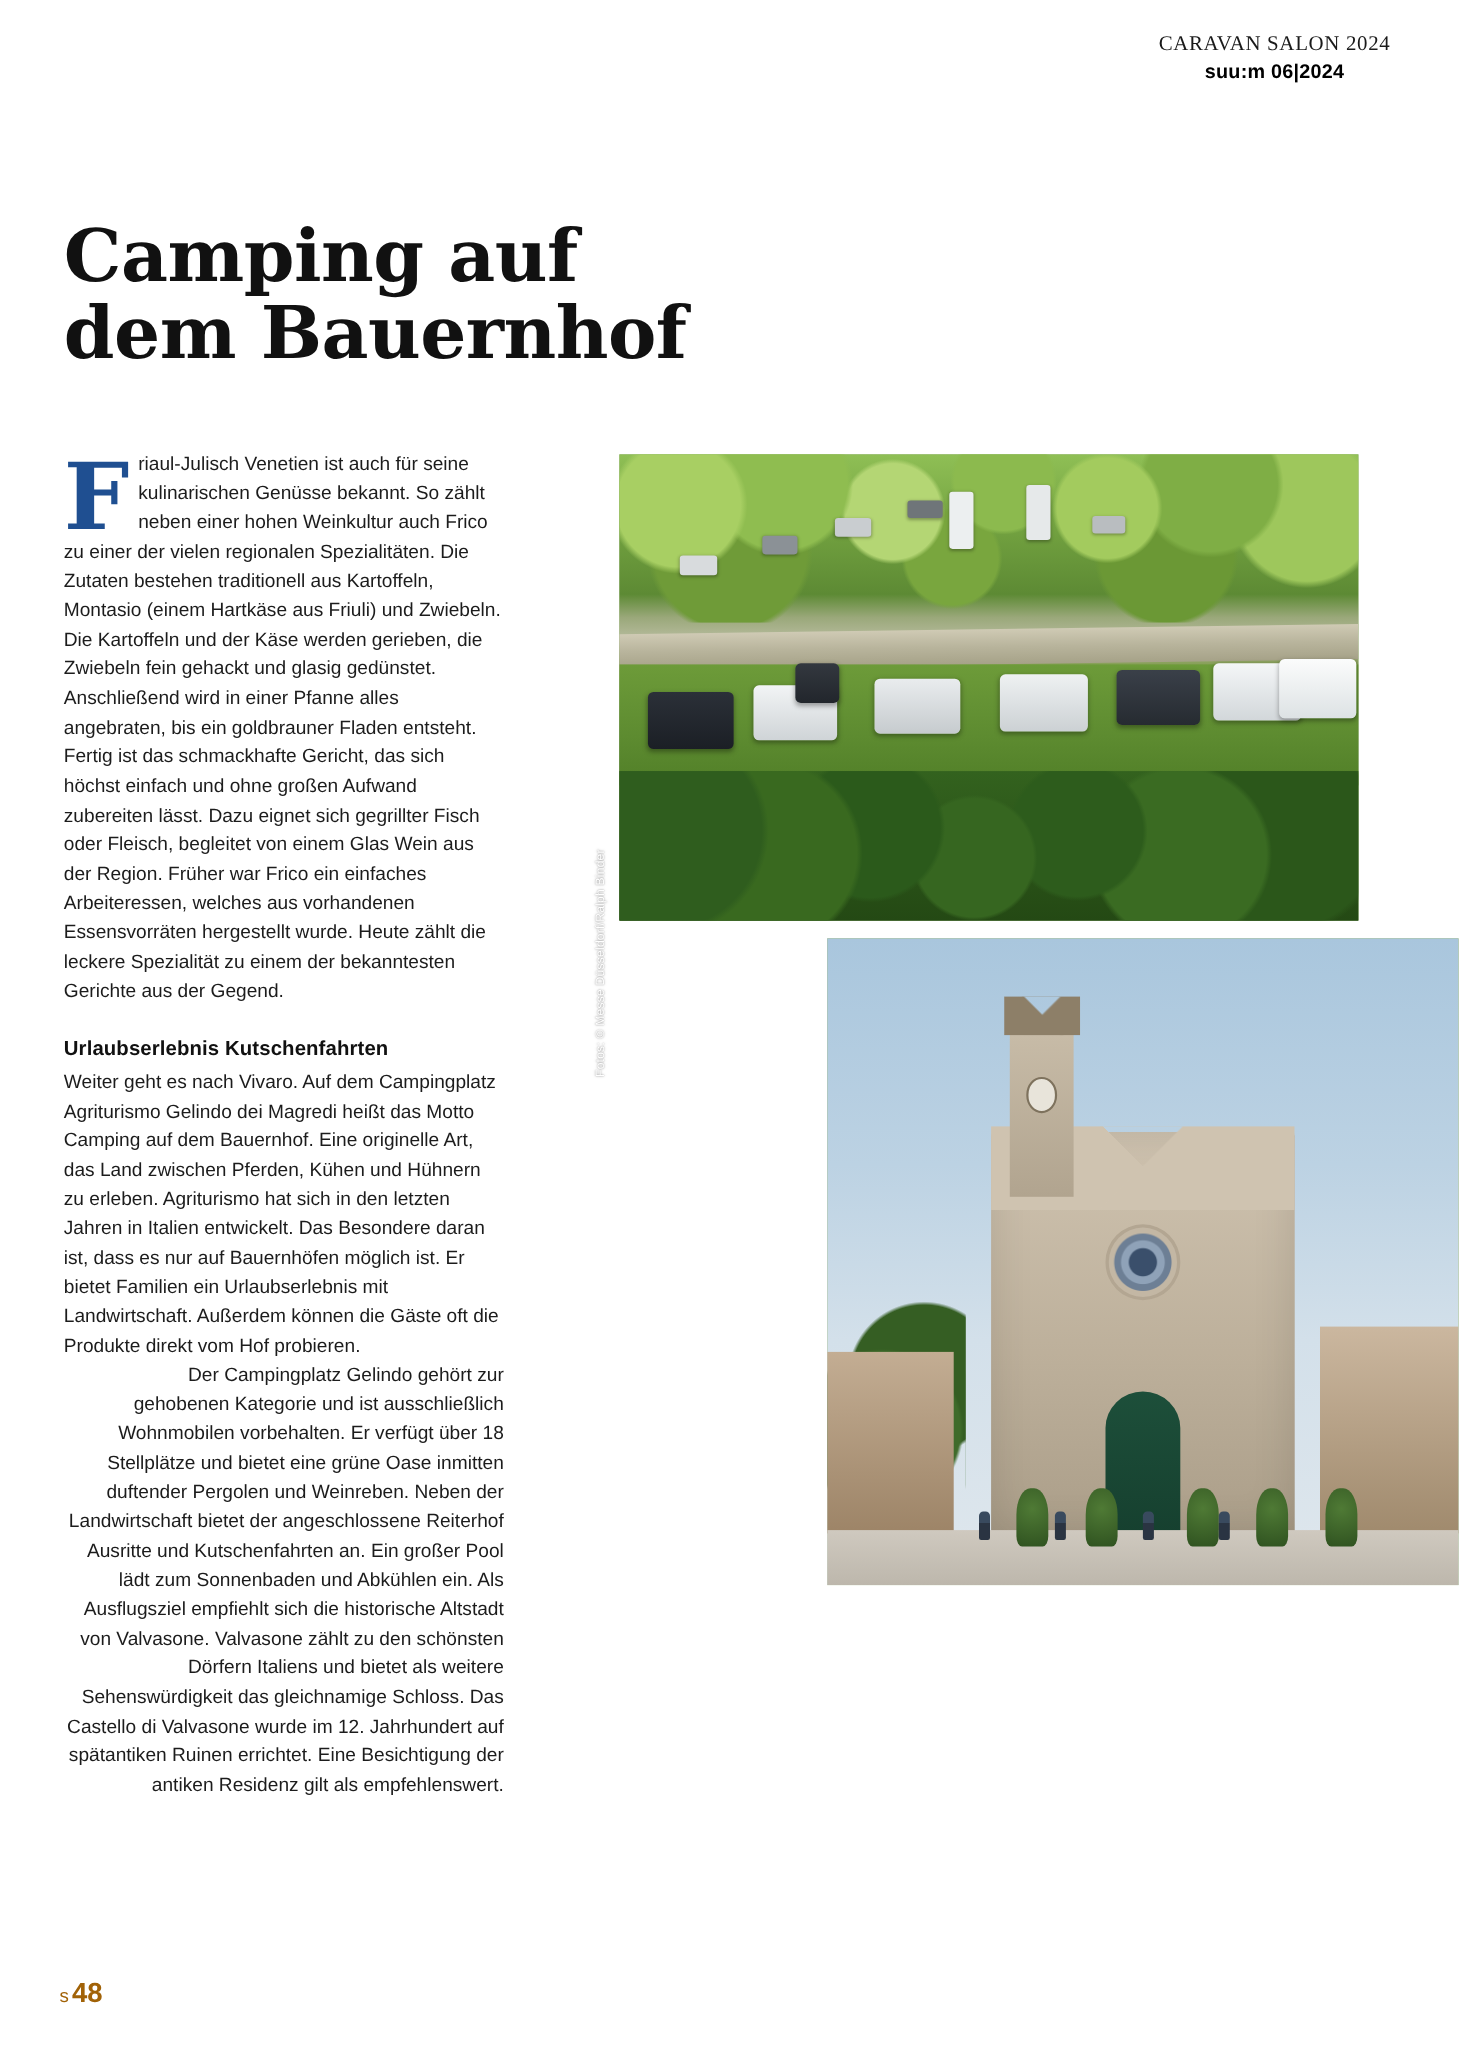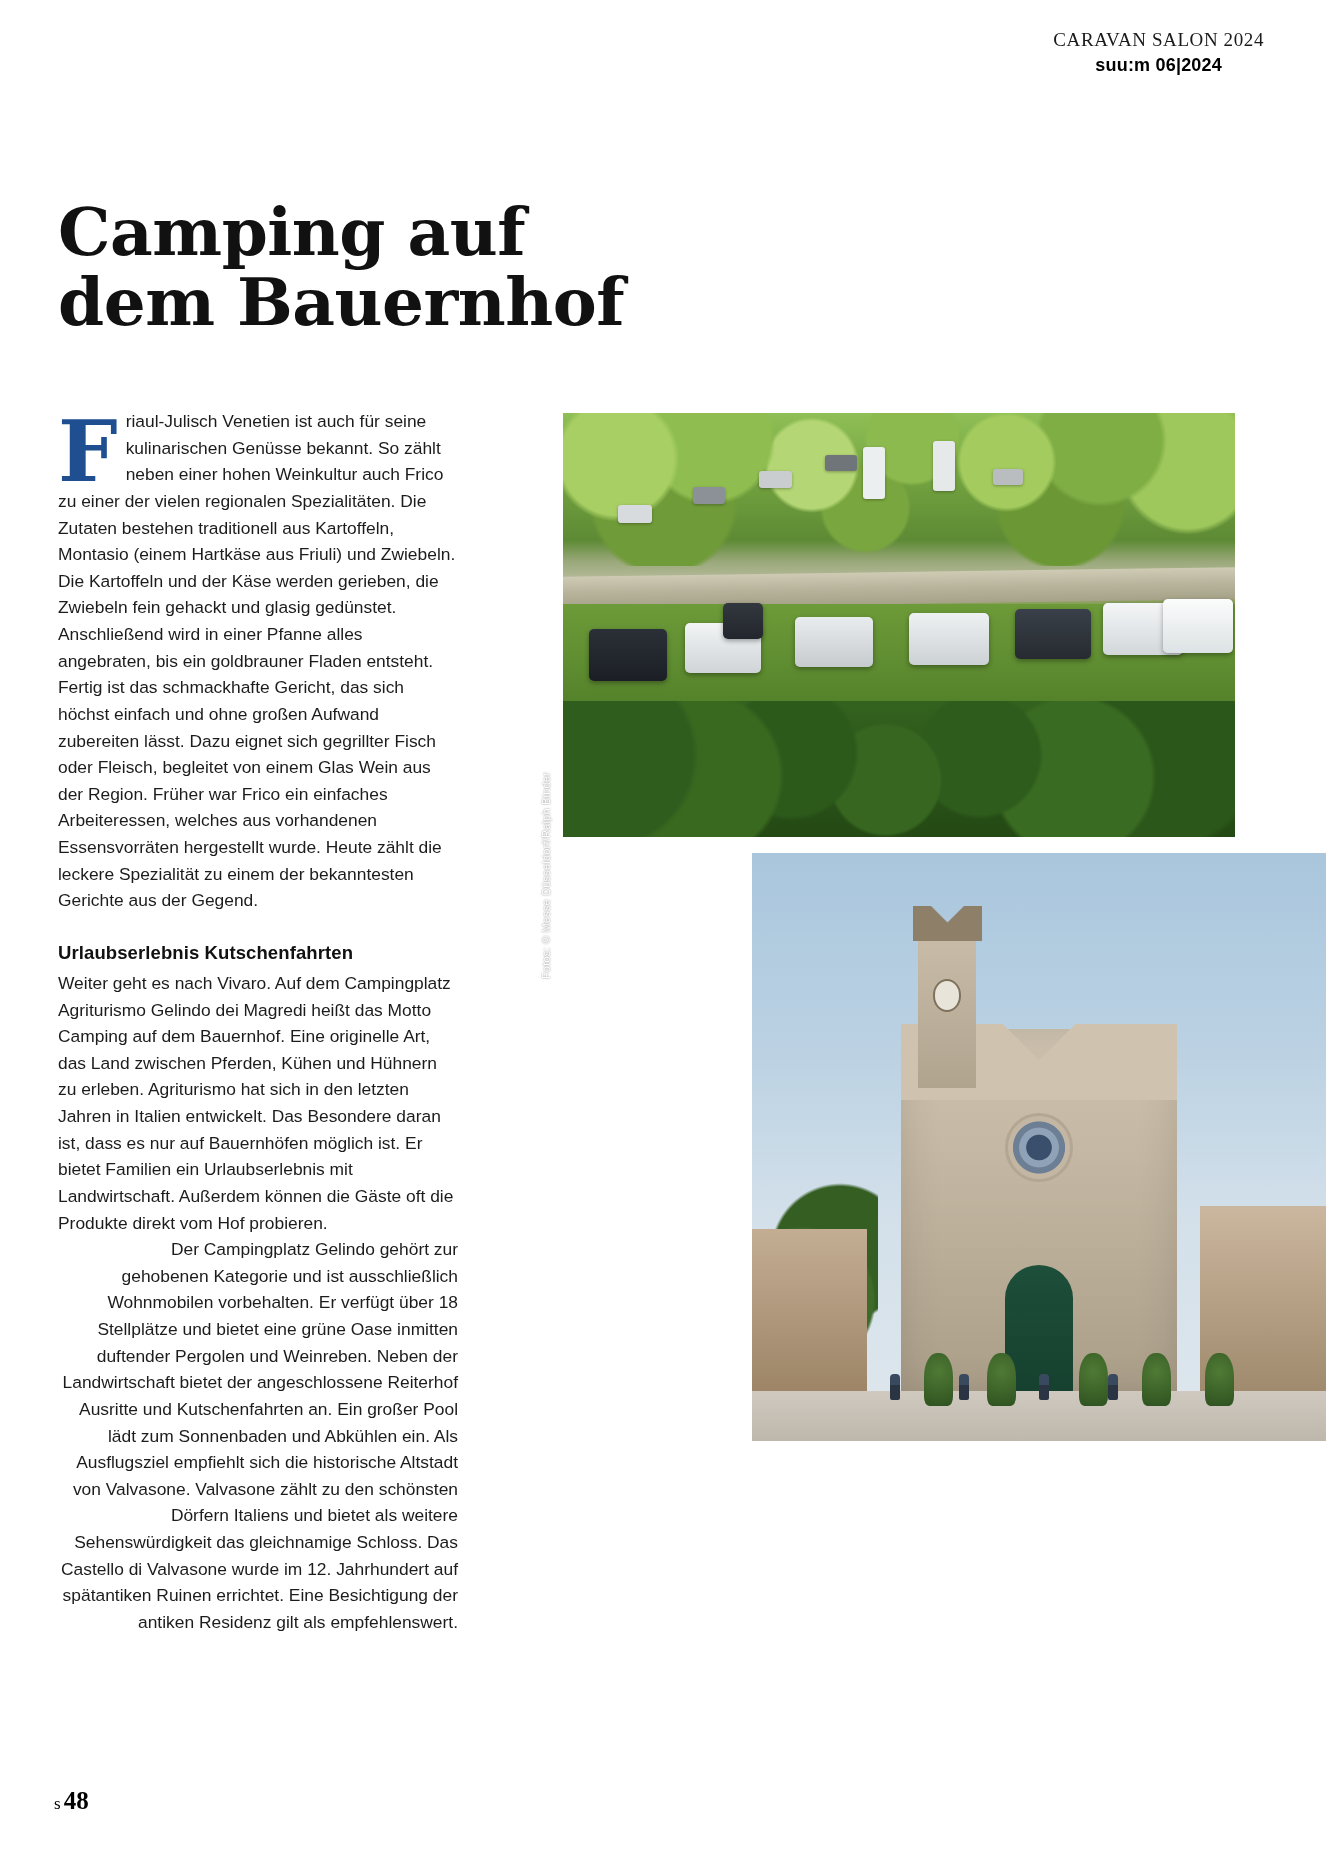--- a/index.html
+++ b/index.html
@@ -123,23 +123,23 @@
     left: 752px;
     top: 853px;
     width: 574px;
     height: 588px;
   }
 
   
   .folio {
     position: absolute;
     left: 54px;
-    bottom: 60px;
-    font-family: Liberation Serif, serif;
-    color: #000000;
+    bottom: 48px;
+    font-family: Liberation Sans, sans-serif;
+    color: #a16207;
   }
   .folio .folio-prefix { font-size: 17px; font-weight: normal; }
   .folio .folio-number { font-size: 25px; font-weight: bold; margin-left: 3px; }
 
   
 
   
   .f1-sky {
     position: absolute; inset: 0;
     background:

